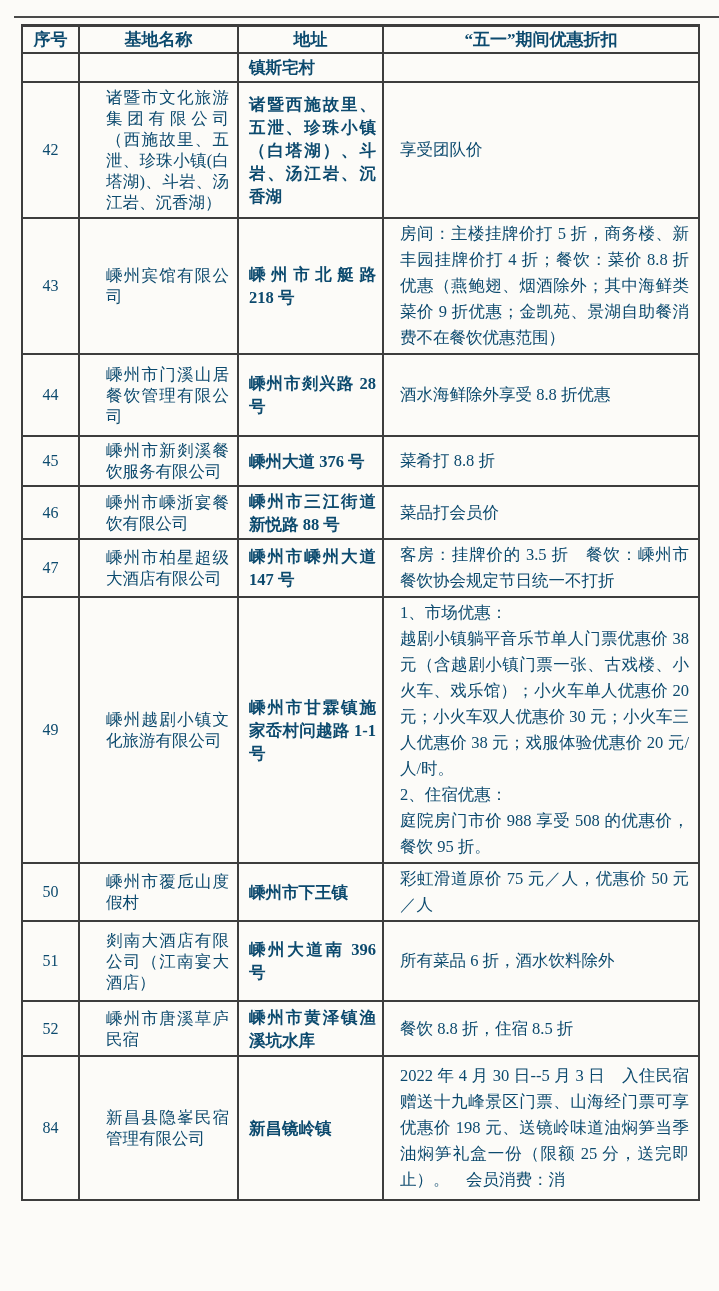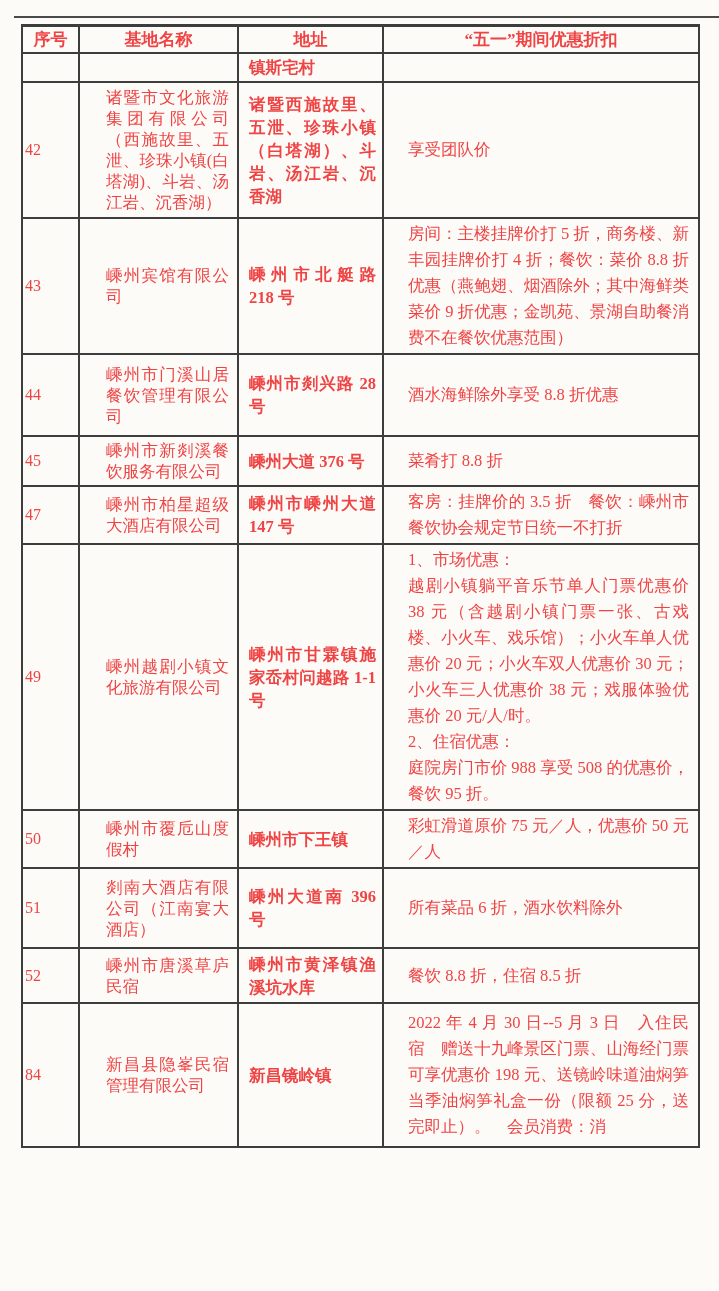--- a/index.html
+++ b/index.html
@@ -6,21 +6,21 @@
     margin: 0;
     padding: 0;
     background: #fcfbf8;
   }
   .page {
     position: relative;
     width: 719px;
     height: 1291px;
     background: #fcfbf8;
     font-family: "Liberation Serif", "DejaVu Serif", serif;
-    color: #ef4444;
+    color: #0c4a6e;
     overflow: hidden;
   }
   .top-rule {
     position: absolute;
     left: 14px;
     top: 16px;
     width: 705px;
     height: 2px;
     background: #4a4a4a;
   }
@@ -39,41 +39,42 @@
     font-size: 16.5px;
   }
   .base-table th {
     border-top-width: 3px;
     font-weight: bold;
     text-align: center;
     font-size: 17px;
     padding: 1px 2px;
   }
   td.c-no {
+    text-align: center;
     padding: 2px 2px;
     font-size: 16px;
   }
   td.c-name {
     text-align: justify;
     text-justify: inter-ideograph;
     line-height: 21px;
     padding: 2px 8px 2px 26px;
   }
   td.c-addr {
     text-align: justify;
     text-justify: inter-ideograph;
     line-height: 23px;
     padding: 2px 6px 2px 10px;
     font-weight: bold;
   }
   td.c-disc {
     text-align: justify;
     text-justify: inter-ideograph;
     line-height: 26px;
-    padding: 2px 9px 2px 24px;
+    padding: 2px 9px 2px 16px;
     white-space: pre-line;
   }
 </style>
 </head>
 <body>
 
 <div class="page">
   <div class="top-rule"></div>
 
   <table class="base-table">
@@ -119,20 +120,26 @@
         <td class="c-disc">酒水海鲜除外享受 8.8 折优惠</td>
       </tr>
 
       <tr style="height:50px">
         <td class="c-no">45</td>
         <td class="c-name">嵊州市新剡溪餐饮服务有限公司</td>
         <td class="c-addr">嵊州大道 376 号</td>
         <td class="c-disc">菜肴打 8.8 折</td>
       </tr>
 
+      <tr style="height:53px">
+        <td class="c-no">46</td>
+        <td class="c-name">嵊州市嵊浙宴餐饮有限公司</td>
+        <td class="c-addr">嵊州市三江街道新悦路 88 号</td>
+        <td class="c-disc">菜品打会员价</td>
+      </tr>
 
       <tr style="height:53px">
         <td class="c-no">47</td>
         <td class="c-name">嵊州市柏星超级大酒店有限公司</td>
         <td class="c-addr">嵊州市嵊州大道 147 号</td>
         <td class="c-disc">客房：挂牌价的 3.5 折　餐饮：嵊州市餐饮协会规定节日统一不打折</td>
       </tr>
 
 
       <tr style="height:262px">

